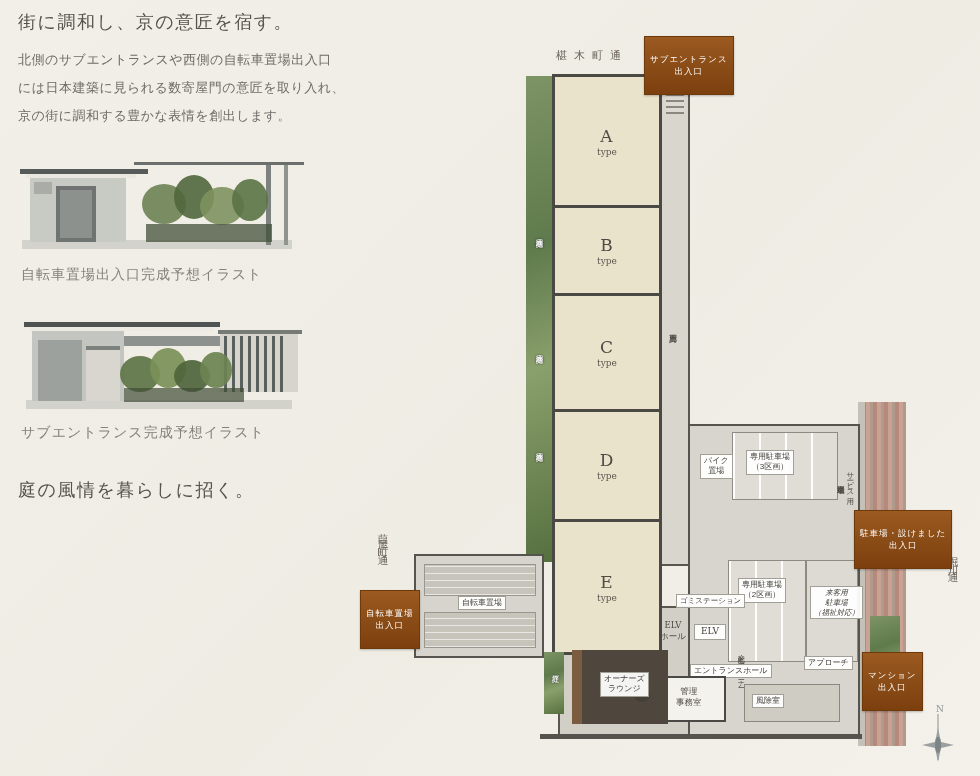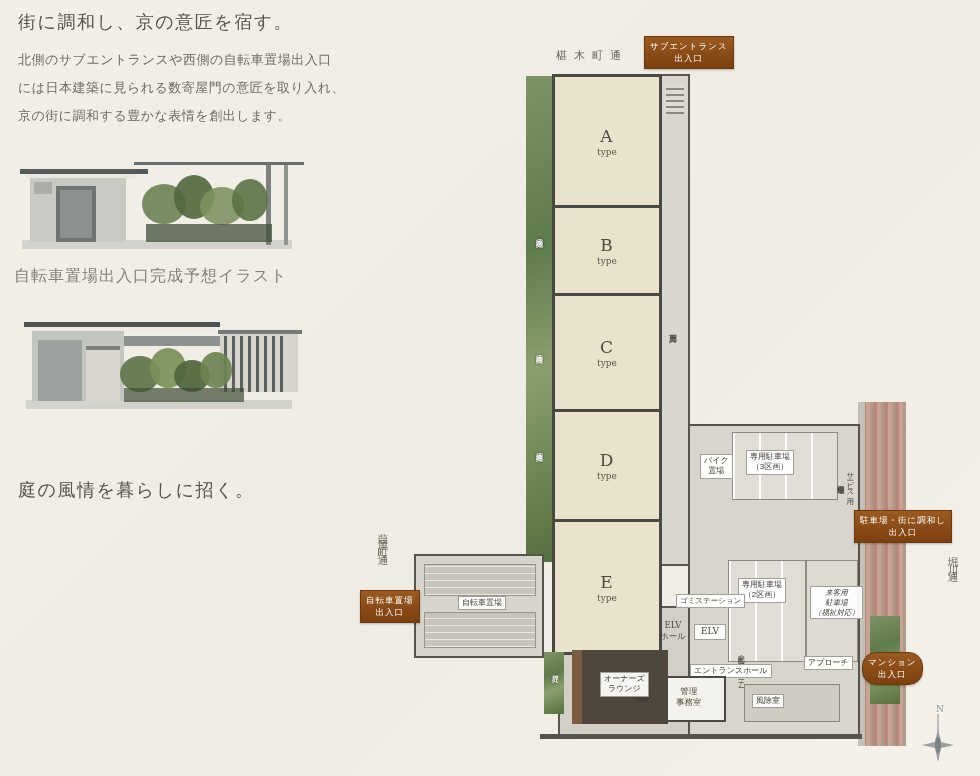--- a/index.html
+++ b/index.html
@@ -6,25 +6,25 @@
   body{width:980px;height:776px;background:#f1eee6;font-family:"Liberation Sans",sans-serif;}
   .page{position:relative;width:980px;height:776px;overflow:hidden;
         background:linear-gradient(135deg,#f2efe8 0%,#efece4 55%,#f3f1ea 100%);}
   .serif{font-family:"DejaVu Serif","Liberation Serif",serif;}
   .preline{white-space:pre-line;}
   .vtext{writing-mode:vertical-rl;text-orientation:upright;}
   .abs{position:absolute;}
   
   .h-main{font-size:18px;color:#56524c;letter-spacing:1.5px;font-weight:500;}
   .body-text{font-size:13px;color:#6c6b67;line-height:28px;letter-spacing:.5px;}
-  .caption{font-size:16px;color:#85817a;letter-spacing:1px;}
+  .caption{font-size:14px;color:#85817a;letter-spacing:1px;margin-left:7px;}
   
   .street{font-size:11px;color:#6e675d;letter-spacing:7px;}
   .badge{background:linear-gradient(180deg,#9a5a20,#7c3f0e);color:#fff;font-size:8.5px;
-         line-height:1.45;text-align:center;padding:3px 5px;border:1px solid #6e3a0c;
+         line-height:1.45;text-align:center;padding:16px 5px;border:1px solid #6e3a0c;
          box-shadow:0 1px 2px rgba(0,0,0,.25);letter-spacing:1px;}
   .room{box-sizing:border-box;position:absolute;}
   .unit{left:552px;width:110px;background:#eae3cc;border:3px solid #4b4944;
         display:flex;flex-direction:column;align-items:center;justify-content:center;}
   .unit .ltr{font-size:17px;color:#4f4b44;letter-spacing:1px;}
   .unit .sub{font-size:9px;color:#5a564f;margin-top:1px;}
   .wbox{position:absolute;background:rgba(255,255,255,.94);border:1px solid #a29f96;
         color:#403d37;font-size:8px;line-height:1.3;text-align:center;padding:1px 3px;}
   .plain-lbl{position:absolute;color:#4c4943;font-size:8.5px;line-height:1.25;text-align:center;}
   .green{background:linear-gradient(160deg,#7d9465 0%,#5f7a4c 35%,#8aa06c 60%,#55703f 100%);}
@@ -88,20 +88,21 @@
           <rect x="252" y="36" width="3" height="56"></rect>
           <rect x="260" y="36" width="3" height="56"></rect>
         </g>
       <ellipse cx="120" cy="74" rx="20" ry="18" fill="#5d7546" opacity=".92"></ellipse>
       <ellipse cx="148" cy="68" rx="18" ry="20" fill="#7b9058" opacity=".92"></ellipse>
       <ellipse cx="172" cy="76" rx="18" ry="16" fill="#4e653b" opacity=".92"></ellipse>
       <ellipse cx="196" cy="70" rx="16" ry="18" fill="#6d8351" opacity=".92"></ellipse>
       <rect x="104" y="88" width="120" height="14" fill="#3f4c34" opacity=".7"></rect>
     </svg>
   </div>
+  <div class="abs caption" style="left:14px;top:424px;">サブエントランス完成予想イラスト</div>
 
   <div class="abs serif h-main" style="left:18px;top:478px;">庭の風情を暮らしに招く。</div>
 
 
   <div class="abs serif street" style="left:556px;top:48px;">椹木町通</div>
   <div class="abs serif street vtext" style="left:374px;top:524px;height:90px;">葭屋町通</div>
   <div class="abs serif street vtext" style="left:944px;top:548px;height:80px;">堀川通</div>
 
   <div class="abs" style="left:862px;top:402px;width:44px;height:344px;
        background:repeating-linear-gradient(90deg,#b5897b 0 4px,#c9a294 4px 8px,#b09a8b 8px 11px);"></div>
@@ -191,23 +192,23 @@
     <div class="rack" style="left:8px;top:56px;width:110px;height:34px;"></div>
   </div>
   <div class="wbox" style="left:458px;top:596px;">自転車置場</div>
 
   <div class="abs" style="left:540px;top:734px;width:322px;height:5px;background:#55534e;"></div>
 
   <div class="abs badge preline" style="left:644px;top:36px;">サブエントランス
 出入口</div>
   <div class="abs badge preline" style="left:360px;top:590px;">自転車置場
 出入口</div>
-  <div class="abs badge preline" style="left:854px;top:510px;">駐車場・街に調和し
-出入口</div>
-  <div class="abs badge preline" style="left:862px;top:652px;border-radius:14px;">マンション
+  <div class="abs badge preline" style="left:854px;top:510px;">駐車場・設けました
+出入口</div>
+  <div class="abs badge preline" style="left:862px;top:652px;">マンション
 出入口</div>
 
   <div class="abs" style="left:914px;top:698px;width:48px;height:72px;">
     <svg width="48" height="72" viewBox="0 0 48 72">
       <text x="22" y="14" font-size="9" fill="#8e9497" font-family="'DejaVu Serif',serif">N</text>
       <line x1="24" y1="16" x2="24" y2="62" stroke="#9aa0a2" stroke-width="1.2"></line>
       <path d="M24 30 L27 44 L40 47 L27 50 L24 64 L21 50 L8 47 L21 44 Z" fill="#9aa0a2"></path>
       <ellipse cx="24" cy="47" rx="3" ry="8" fill="#7d8486"></ellipse>
     </svg>
   </div>

